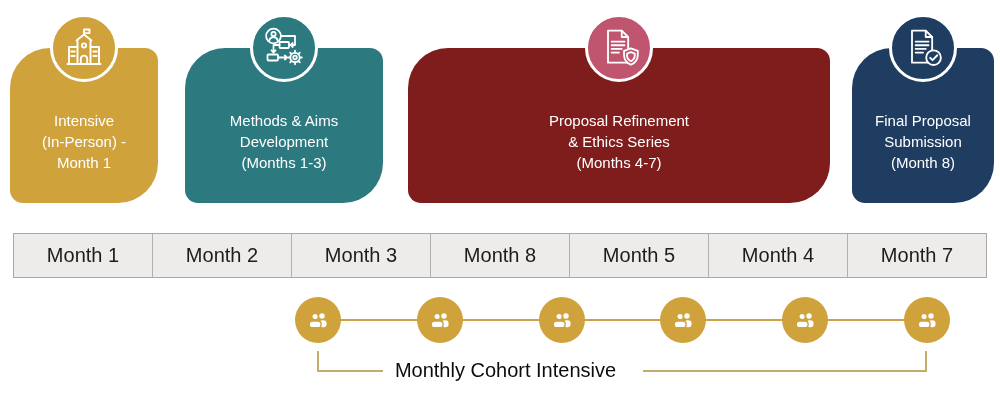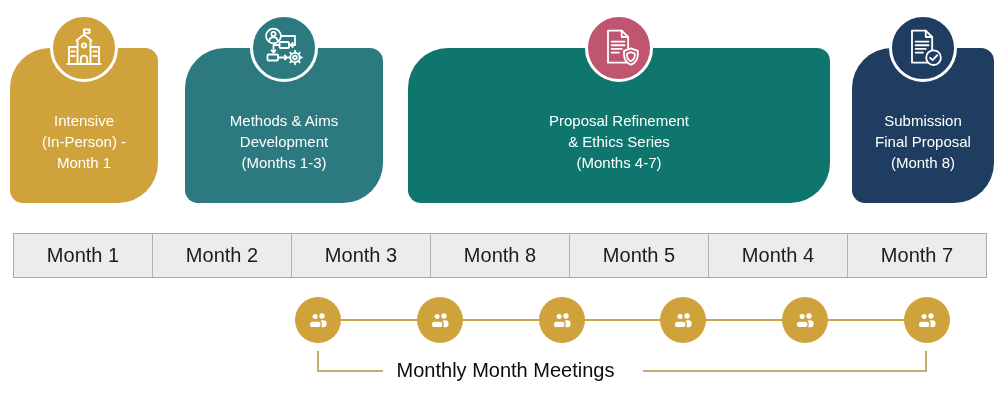--- a/index.html
+++ b/index.html
@@ -7,21 +7,21 @@
     position:relative;width:1000px;height:400px;background:#ffffff;
     font-family:"Liberation Sans", sans-serif;overflow:hidden;
   }
   
   .phase{
     position:absolute;top:48px;height:155px;
     border-radius:40px 13px 40px 13px;color:#ffffff;
   }
   .p0{left:10px;width:148px;background:#CFA23C;}
   .p1{left:185px;width:198px;background:#2C7A80;}
-  .p2{left:408px;width:422px;background:#0f766e;}
+  .p2{left:408px;width:422px;background:#7f1d1d;}
   .p3{left:852px;width:142px;background:#1E3D61;}
   .badge{
     position:absolute;top:-34px;left:50%;margin-left:-34px;
     width:68px;height:68px;border-radius:50%;
     border:3px solid #ffffff;box-sizing:border-box;
     display:flex;align-items:center;justify-content:center;
   }
   .p0 .badge{background:#CFA23C;}
   .p1 .badge{background:#2C7A80;}
   .p2 .badge{background:#C05570;}
@@ -133,22 +133,22 @@
     <div class="badge">
       <svg viewBox="0 0 48 48" fill="none" stroke="#ffffff" stroke-width="2" stroke-linecap="round" stroke-linejoin="round">
         <path d="M12 5 H27 L34 12 V40 H12 Z"></path>
         <path d="M27 5 V12 H34"></path>
         <path d="M16 17 H30 M16 21 H30 M16 25 H27 M16 29 H24"></path>
         <circle cx="35.5" cy="34.5" r="8" fill="#1E3D61"></circle>
         <path d="M31.8 34.7 l2.6 2.6 L39.6 31.9"></path>
       </svg>
     </div>
     <div class="phase-label">
+      <div>Final Proposal</div>
       <div>Submission</div>
-      <div>Final Proposal</div>
       <div>(Month 8)</div>
     </div>
   </div>
 
   <div class="month-bar">
     <div class="month-cell">Month 1</div>
     <div class="month-cell">Month 2</div>
     <div class="month-cell">Month 3</div>
     <div class="month-cell">Month 8</div>
     <div class="month-cell">Month 5</div>
@@ -201,17 +201,17 @@
     <svg viewBox="0 0 24 24">
         <circle cx="15.7" cy="8.3" r="2.5" fill="#fff"></circle>
         <rect x="13.3" y="12.2" width="6.6" height="6.6" rx="3" fill="#fff"></rect>
         <circle cx="9.3" cy="8.8" r="3" fill="#fff" stroke="#CFA23C" stroke-width="1.3"></circle>
         <rect x="3.9" y="12.9" width="11" height="6.3" rx="3" fill="#fff" stroke="#CFA23C" stroke-width="1.3"></rect>
       </svg>
   </div>
 
   <div class="brk brk-vl"></div>
   <div class="brk brk-hl"></div>
-  <div class="meet-caption">Monthly Month Meetings</div>
+  <div class="meet-caption">Monthly Cohort Intensive</div>
   <div class="brk brk-hr"></div>
   <div class="brk brk-vr"></div>
 
 </div>
 
 </body></html>

